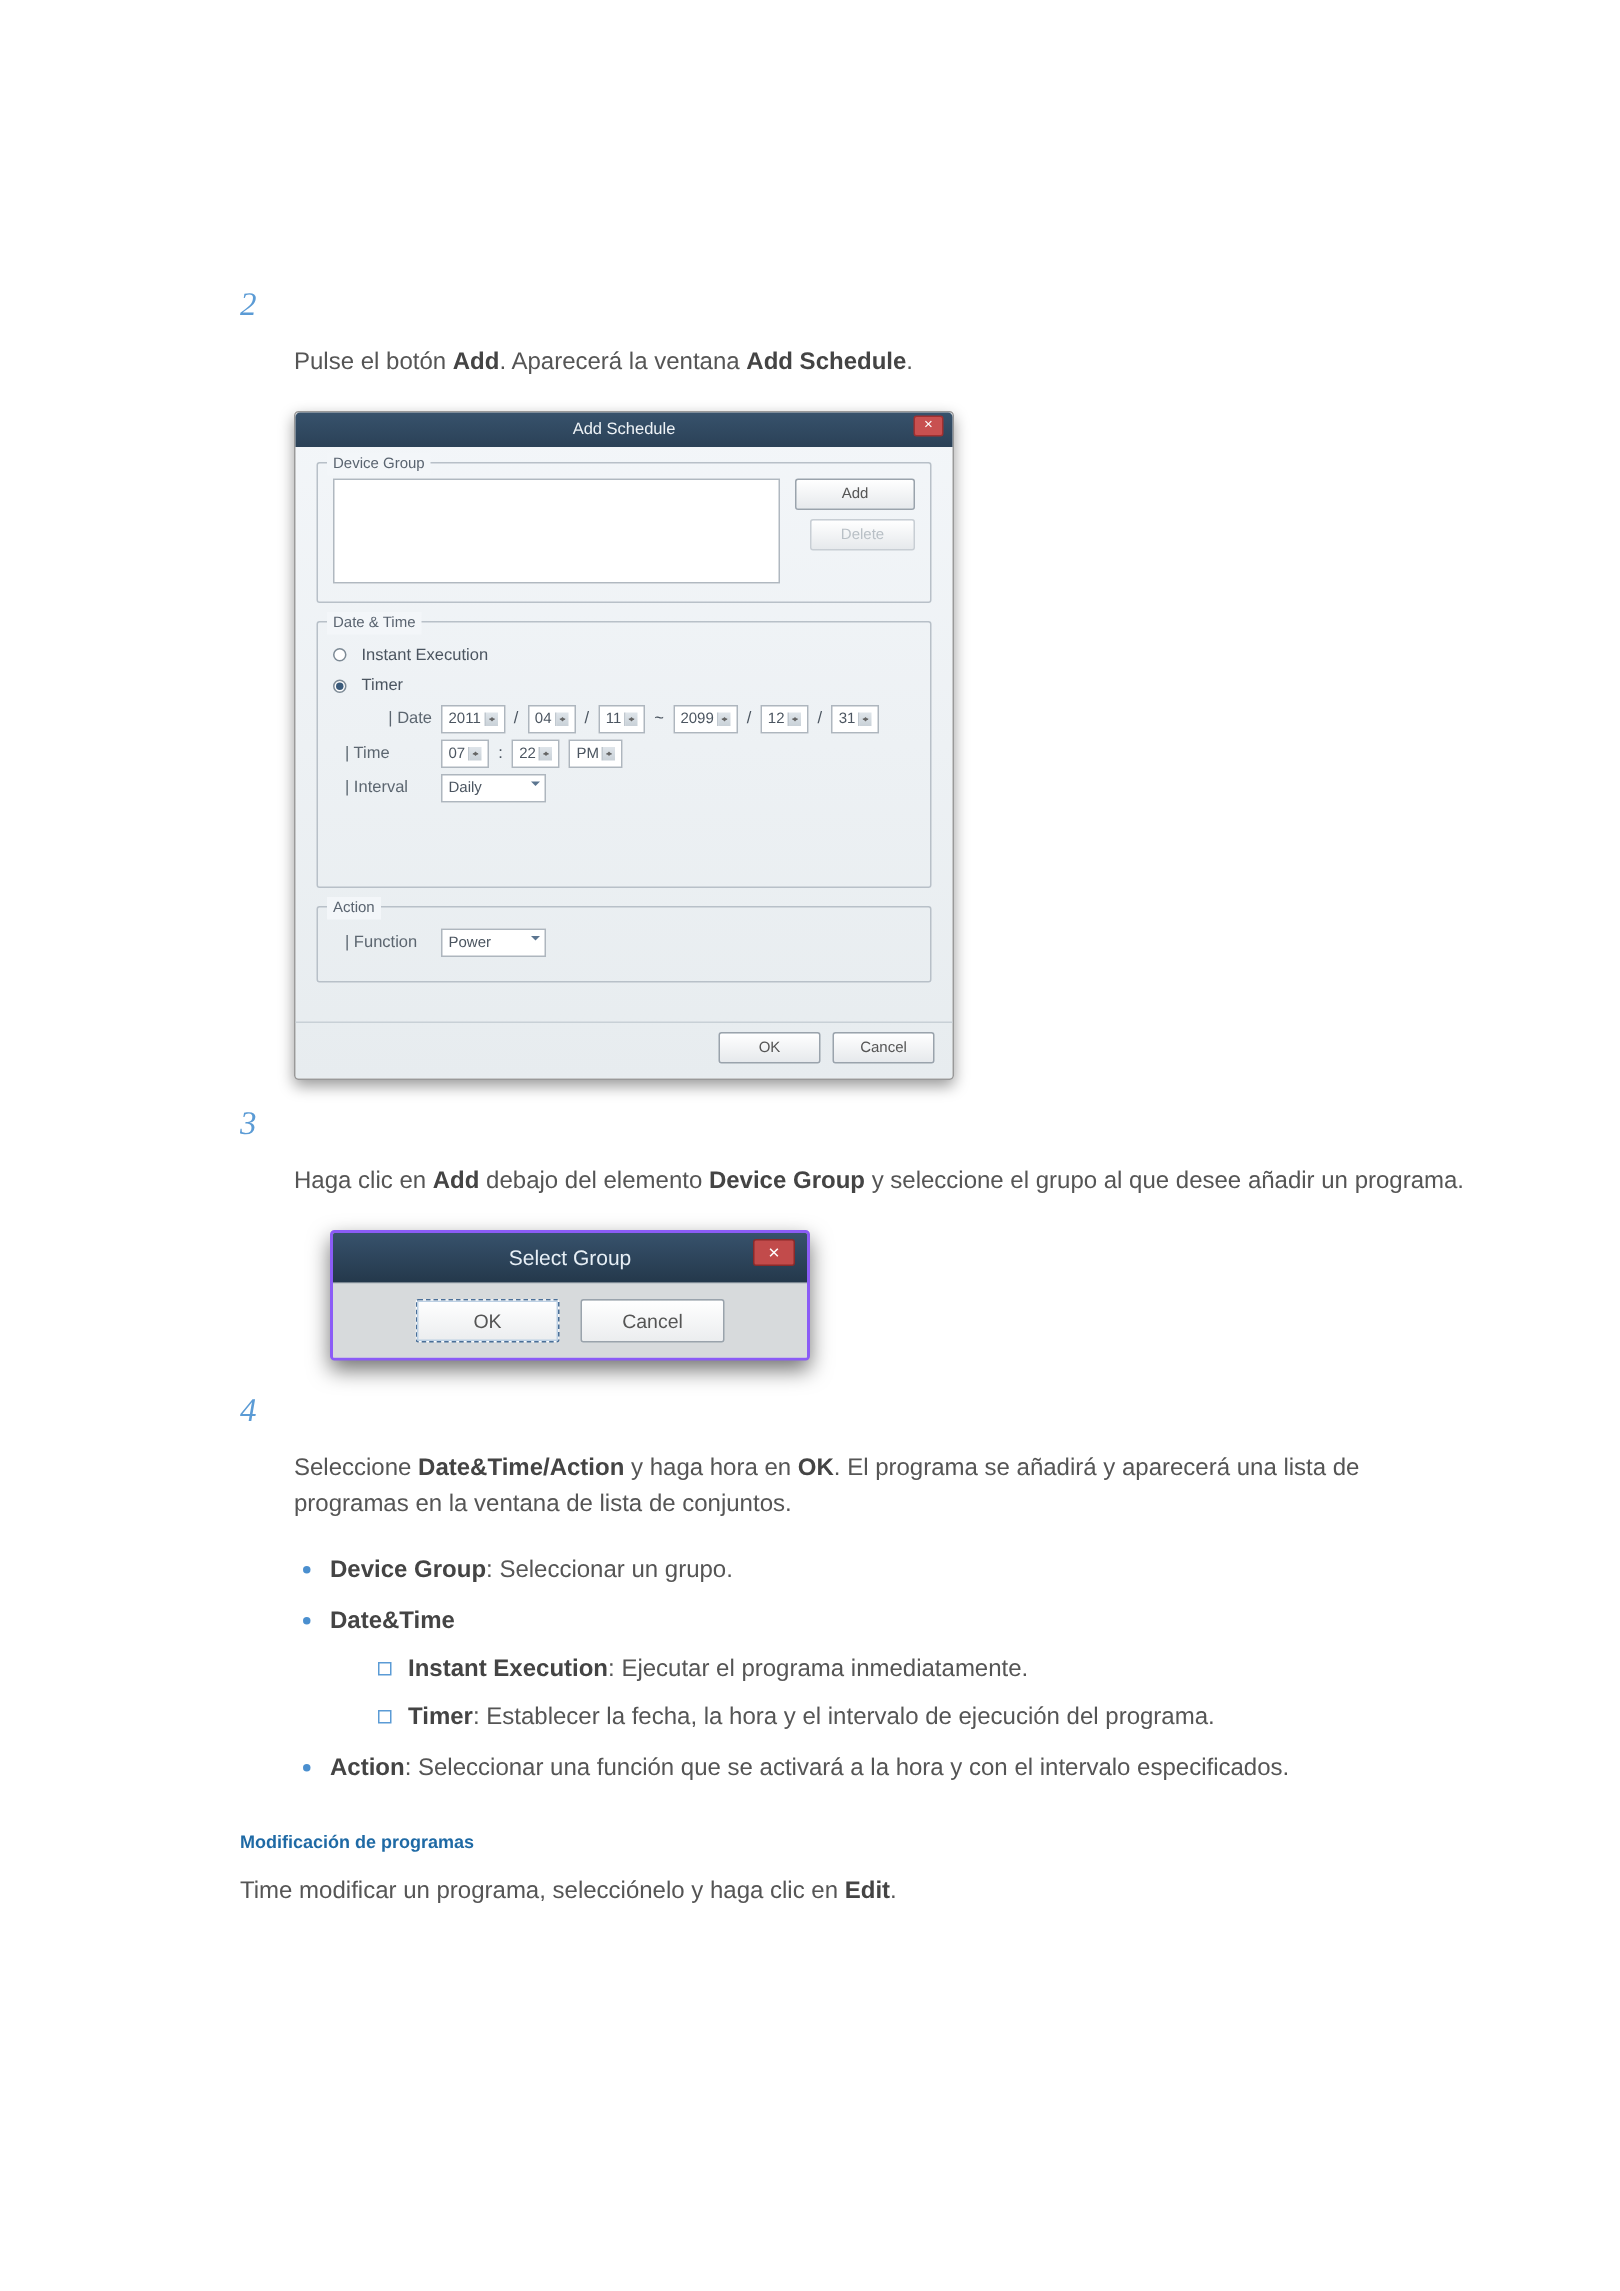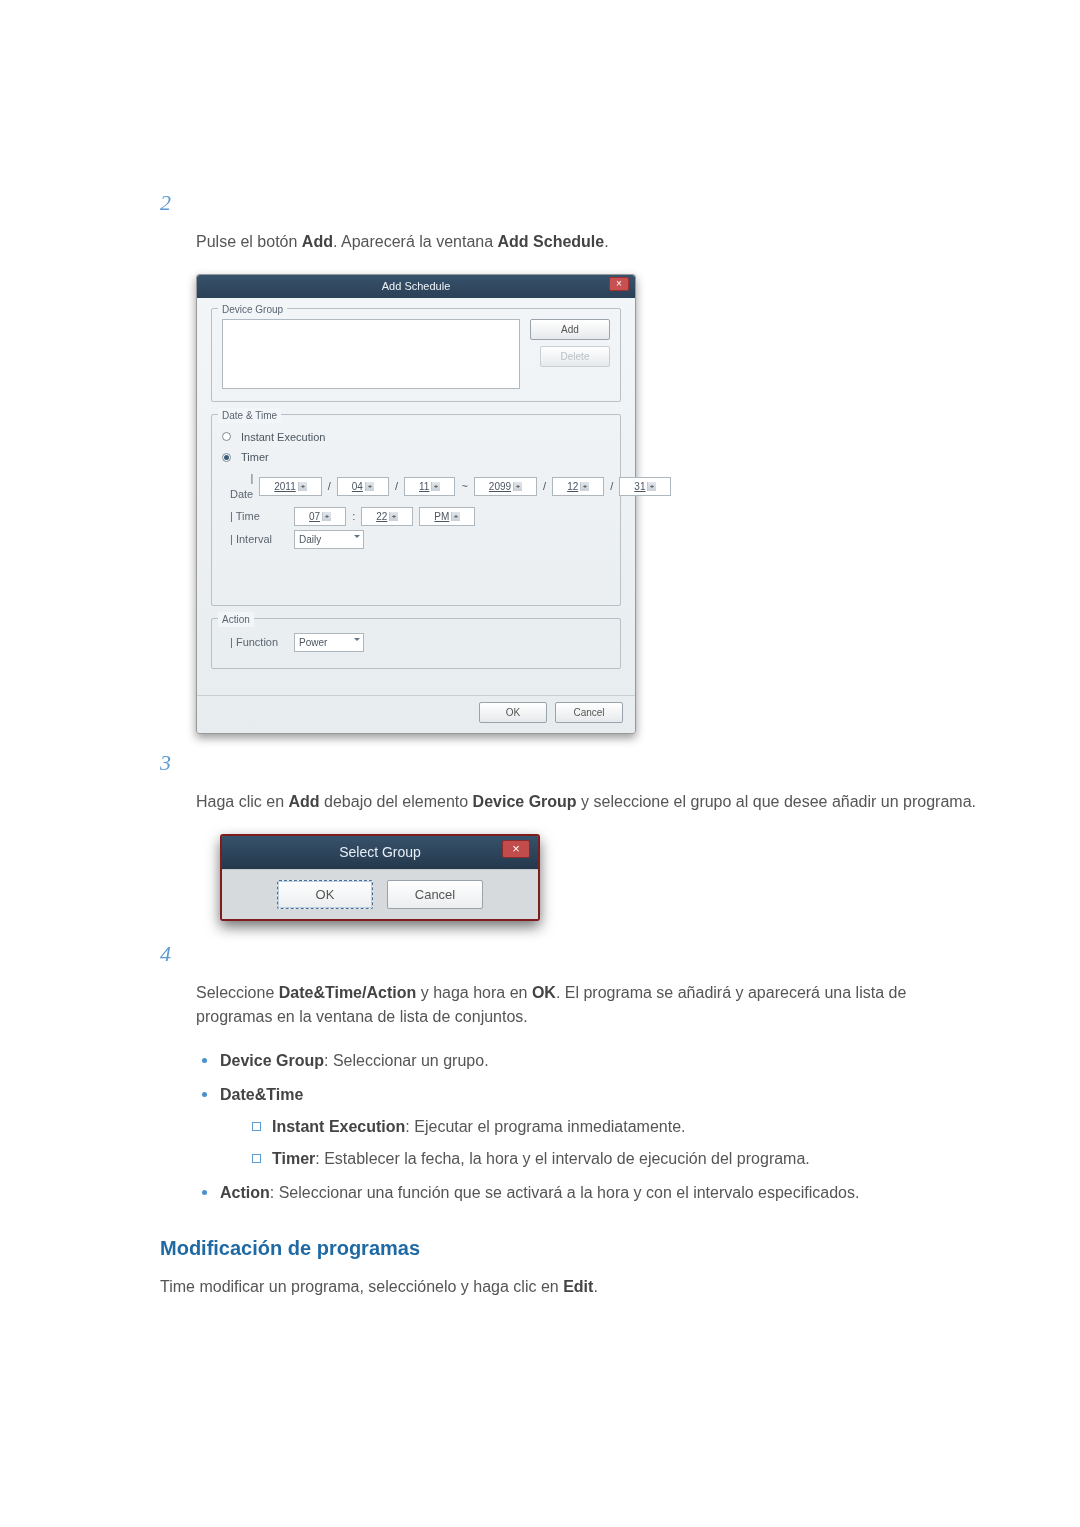--- a/index.html
+++ b/index.html
@@ -59,35 +59,35 @@
   .fs-legend { position: absolute; top:-7px; left:6px; background: linear-gradient(#f3f6f9,#f3f6f9); padding: 0 4px; font-size:10px; color:#5a6470;}
   .devgroup-inner { display:flex; gap:10px; }
   .devgroup-list { flex:1; height:70px; background:#fff; border:1px solid #b0b8c0; }
   .devgroup-btns { display:flex; flex-direction:column; gap:6px; width:80px; }
   .winbtn { background:linear-gradient(#fff,#e6e9ec); border:1px solid #9aa3ac; border-radius:2px; padding:2px 4px; text-align:center; font-size:10px; color:#555; }
   .winbtn.disabled { color:#b9c0c6; border-color:#c8ced4;margin-left:10px; }
   .radio { width:9px; height:9px; display:inline-block; border:1px solid #7d8a95; border-radius:50%; margin-right:4px; vertical-align:middle; position:relative; background:#fff;}
   .radio.checked::after{ content:""; width:5px;height:5px;background:#3a5a7a;border-radius:50%;position:absolute;top:1px;left:1px;}
   .row { display:flex; align-items:center; gap:6px; margin:4px 0; }
   .lbl { width:58px; color:#5c6670; }
-  .spinbox { display:inline-flex; align-items:center; background:#fff; border:1px solid #aeb6be; padding:1px 14px; font-size:10px;text-decoration:underline; }
+  .spinbox { display:inline-flex; align-items:center; background:#fff; border:1px solid #aeb6be; padding:1px 4px; font-size:10px; }
   .spinbox .spin { width:9px; height:9px; display:inline-block; margin-left:2px; background:linear-gradient(#dfe5ea,#c9d1d8); border-left:1px solid #c0c8cf; position:relative;}
   .spinbox .spin::before{content:"";position:absolute;top:1px;left:2px;border:2px solid transparent;border-bottom-color:#666;}
   .spinbox .spin::after{content:"";position:absolute;bottom:1px;left:2px;border:2px solid transparent;border-top-color:#666;}
   .selectbox { display:inline-flex; align-items:center; background:#fff; border:1px solid #aeb6be; padding:1px 4px; font-size:10px; min-width:70px; position:relative;}
   .selectbox .caret{ position:absolute; right:3px; top:4px; border:3px solid transparent; border-top-color:#5b7590;}
   .as-footer { display:flex; justify-content:flex-end; gap:8px; padding:6px 12px 10px; border-top:1px solid #c8d0d6;}
   .as-footer .winbtn { width:68px; }
 
   
   .select-group {
     width: 320px;
     margin: 10px 0 20px 60px;
     background:#e3e6e8;
-    border:2px solid #7f1d1d;
+    border:2px solid #8b5cf6;
     border-radius:3px;
     box-shadow: 0 6px 14px rgba(0,0,0,.55);
     font-size:14px;
   }
   .sg-title{
     background: linear-gradient(#37526c,#24384b);
     color:#e6eef5;
     text-align:center;
     padding:6px 8px;
     position:relative;
@@ -134,21 +134,21 @@
     content:""; position:absolute; left:6px; top:9px;
     width:5px;height:5px;border-radius:50%;background:#4a8fcf;
   }
   ul.sqlist { list-style:none; margin:6px 0 0 26px; }
   ul.sqlist > li { position:relative; padding-left:26px; margin:8px 0; }
   ul.sqlist > li::before{
     content:""; position:absolute; left:6px; top:7px;
     width:7px;height:7px;border:1px solid #5b9bd5;
   }
 
-  h4.section { color:#1f6aa5; font-size:20px; font-weight:bold; margin:28px 0 12px 0;}
+  h4.section { color:#1f6aa5; font-size:12px; font-weight:bold; margin:28px 0 12px 0;}
 </style>
 </head>
 <body>
 
 <div class="step">
   <div class="step-num">2</div>
   <div class="step-body">
     <p>
       <span>Pulse el botón </span><b>Add</b><span>. Aparecerá la ventana </span><b>Add Schedule</b><span>.</span>
     </p>

